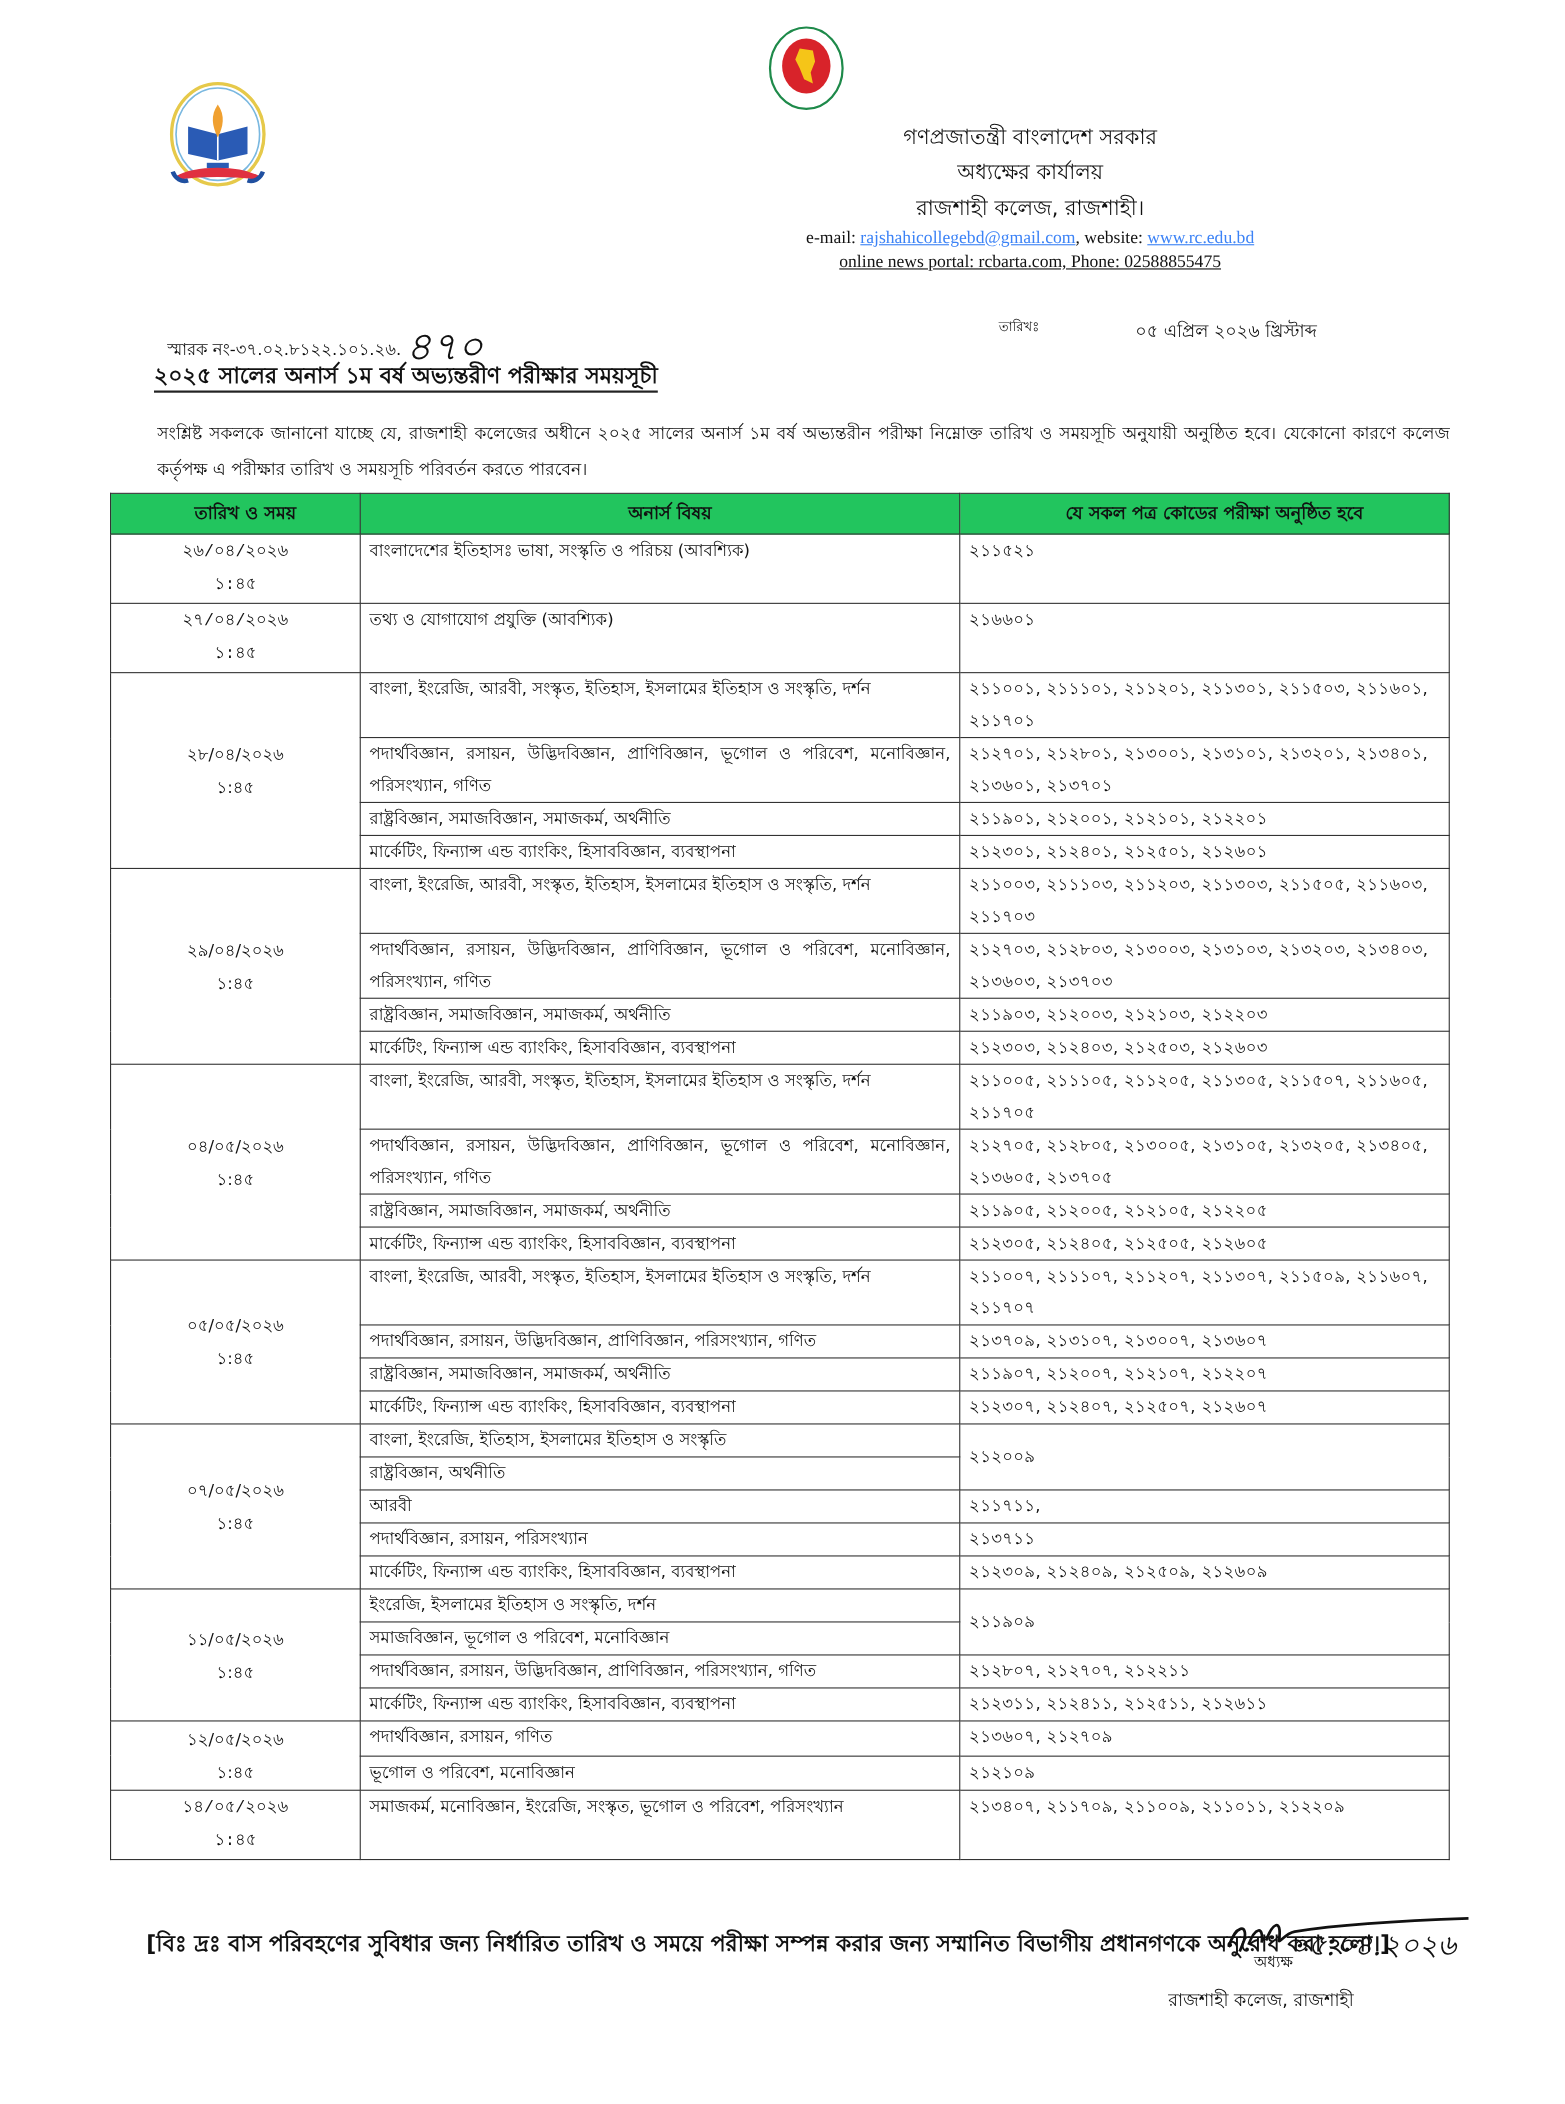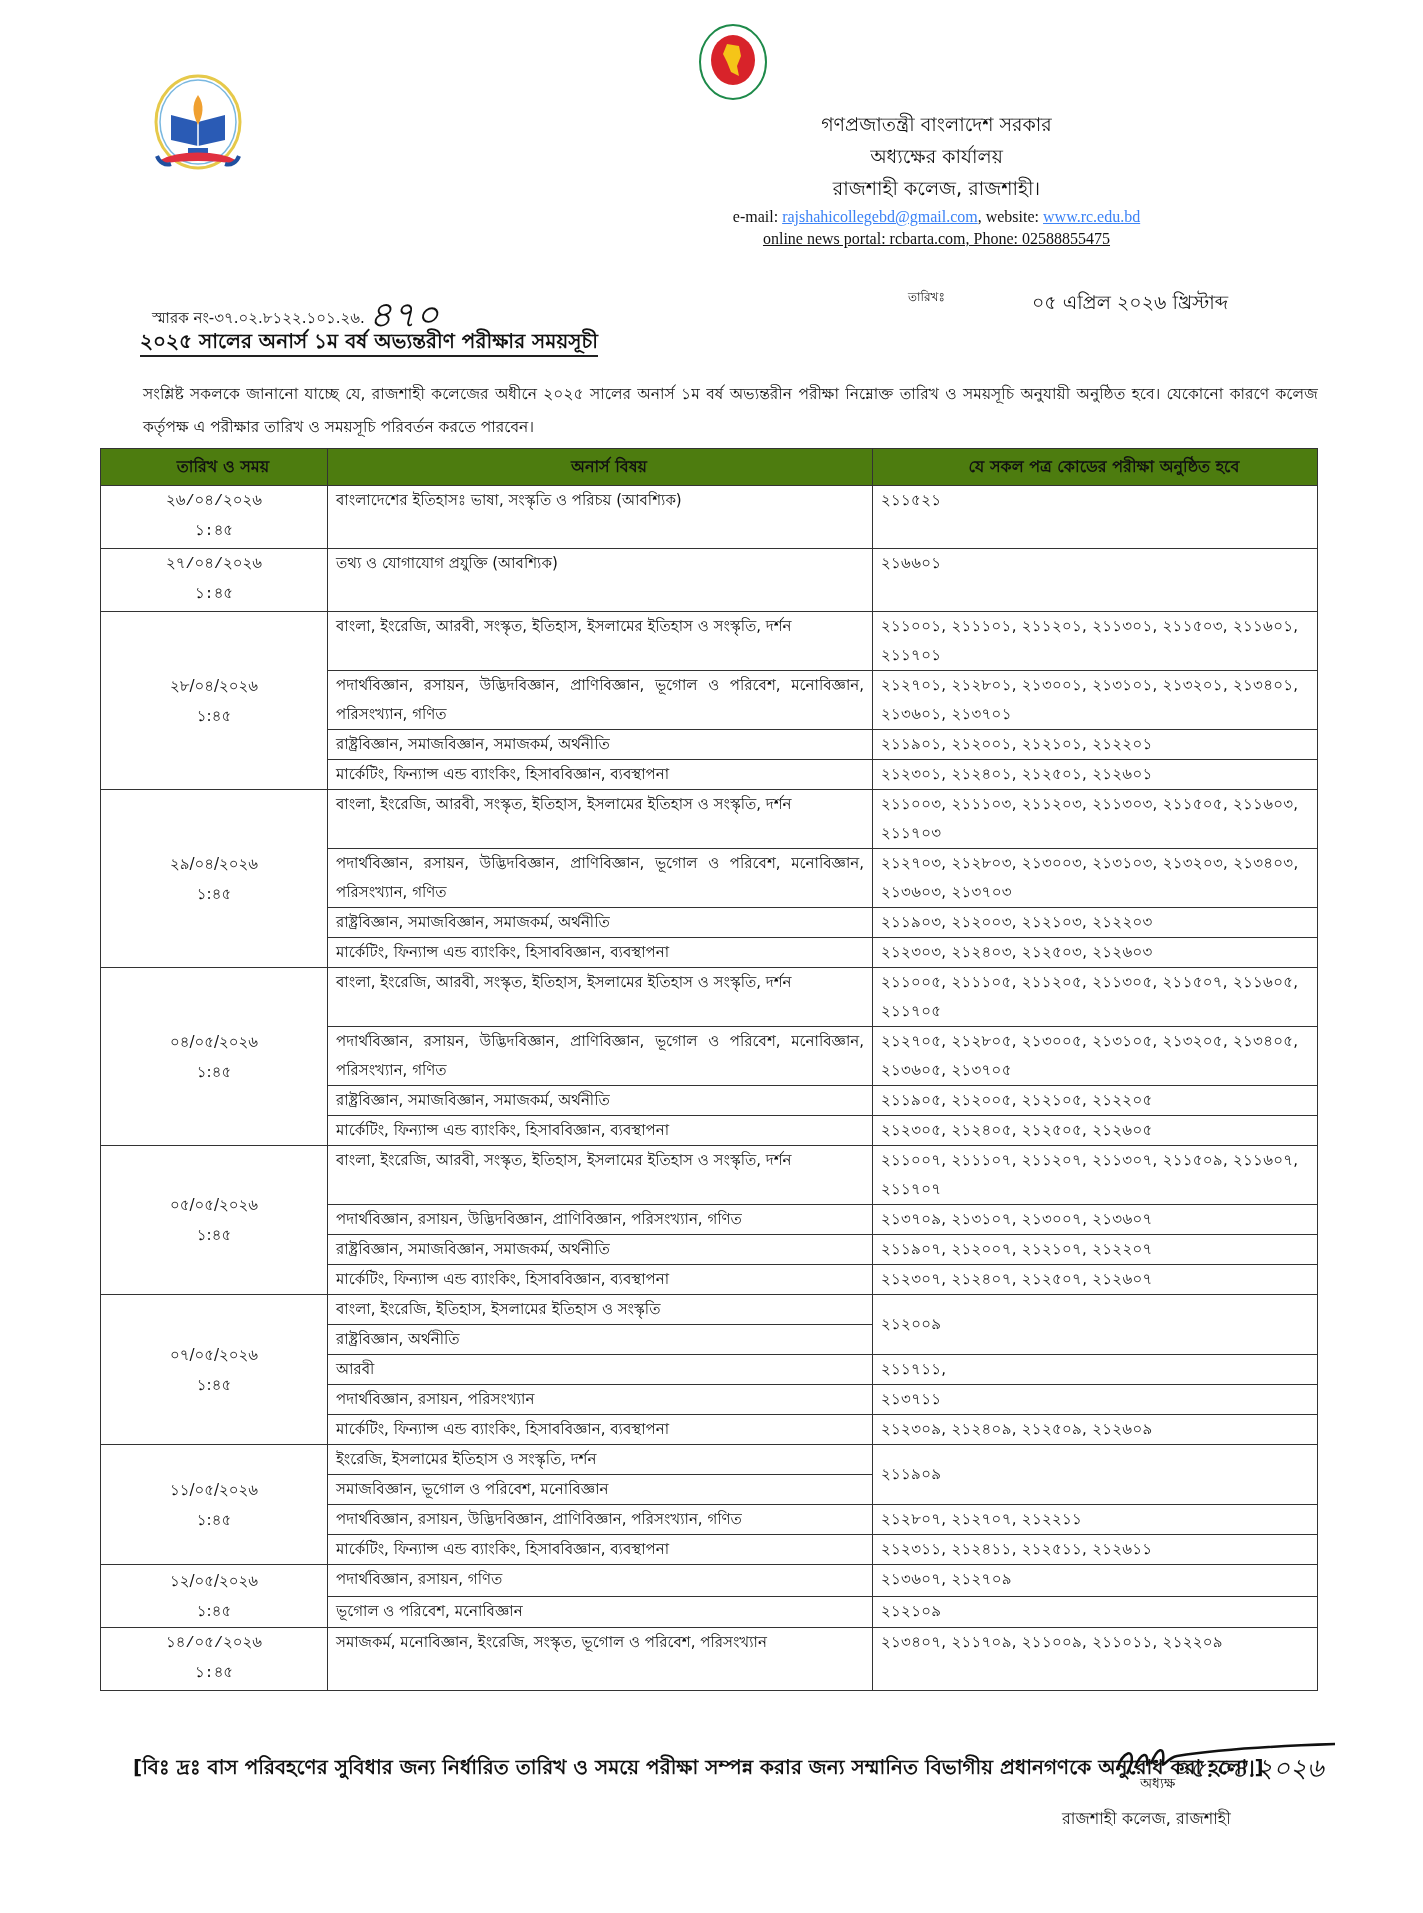--- a/index.html
+++ b/index.html
@@ -16,33 +16,33 @@
   #college-name { top: 174px; font-size: 19px; left: 225px; }
   #contact-line-1 { top: 208px; font-family: "Liberation Serif", serif; font-size: 16px; left: 225px; }
   #contact-line-2 { top: 230px; font-family: "Liberation Serif", serif; font-size: 16px; left: 225px; }
   .link { color: #3b82f6; text-decoration: underline; }
   #contact-line-2 .u { text-decoration: underline; }
 
   
   #memo-no { left: 152px; top: 287px; font-size: 15px; }
   #memo-no .hand { font-family: "DejaVu Serif", serif; font-size: 36px; font-style: italic; margin-left: 4px; vertical-align: -4px; }
   #date-label { left: 908px; top: 288px; font-size: 12px; }
-  #date-value { left: 1032px; top: 288px; font-size: 19px; }
+  #date-value { left: 1032px; top: 288px; font-size: 16px; }
 
   
   #doc-title { left: 0; width: 1206px; top: 326px; text-align: left; font-size: 20px; font-weight: bold; }
   #doc-title span { border-bottom: 2px solid #222; padding-bottom: 2px; margin-left: 140px; }
 
   
   #intro { left: 143px; width: 1175px; top: 378px; font-size: 15.5px; line-height: 33px; text-align: justify; }
 
   
   #schedule { left: 100px; top: 448px; width: 1218px; border-collapse: collapse; font-size: 15px; }
   #schedule th, #schedule td { border: 1.5px solid #333; vertical-align: top; }
-  #schedule th { background: #4d7c0f; font-weight: bold; font-size: 16px; height: 34px; text-align: center; vertical-align: middle; padding-left: 19px; }
+  #schedule th { background: #22c55e; font-weight: bold; font-size: 16px; height: 34px; text-align: center; vertical-align: middle; padding-left: 19px; }
   #schedule td.date { width: 224px; text-align: center; line-height: 30px; vertical-align: middle; }
   #schedule td.date.top { vertical-align: top; font-family: Liberation Mono, monospace; }
   #schedule td.subj { width: 528px; padding: 0 8px; line-height: 29px; text-align: justify; }
   #schedule td.code { padding: 0 8px; line-height: 29px; letter-spacing: 0.3px; }
   #schedule td.code.mid { vertical-align: middle; }
 
   
   #note { left: 133px; top: 1752px; font-size: 20px; font-weight: bold; }
   #signature { left: 1105px; top: 1730px; width: 260px; height: 60px; }
   #sign-date { left: 1172px; top: 1748px; font-family: "DejaVu Serif", serif; font-size: 26px; font-style: italic; }

